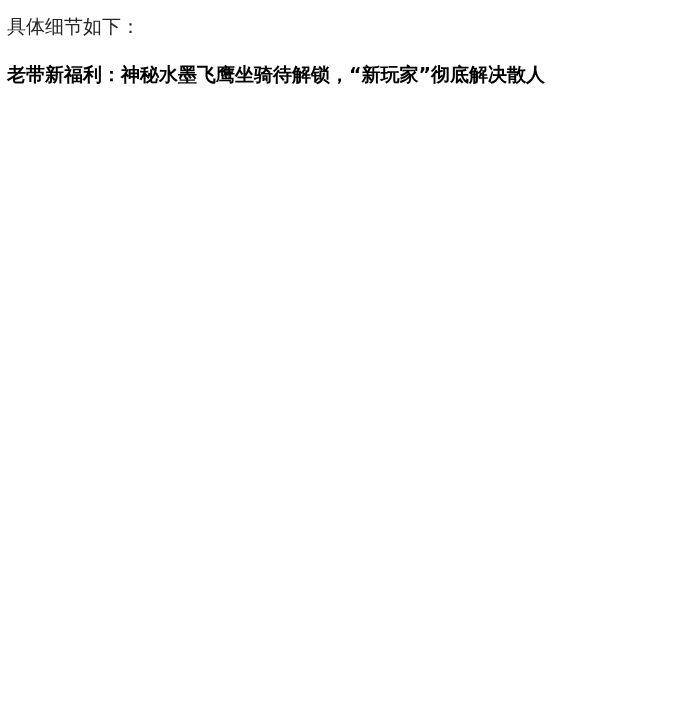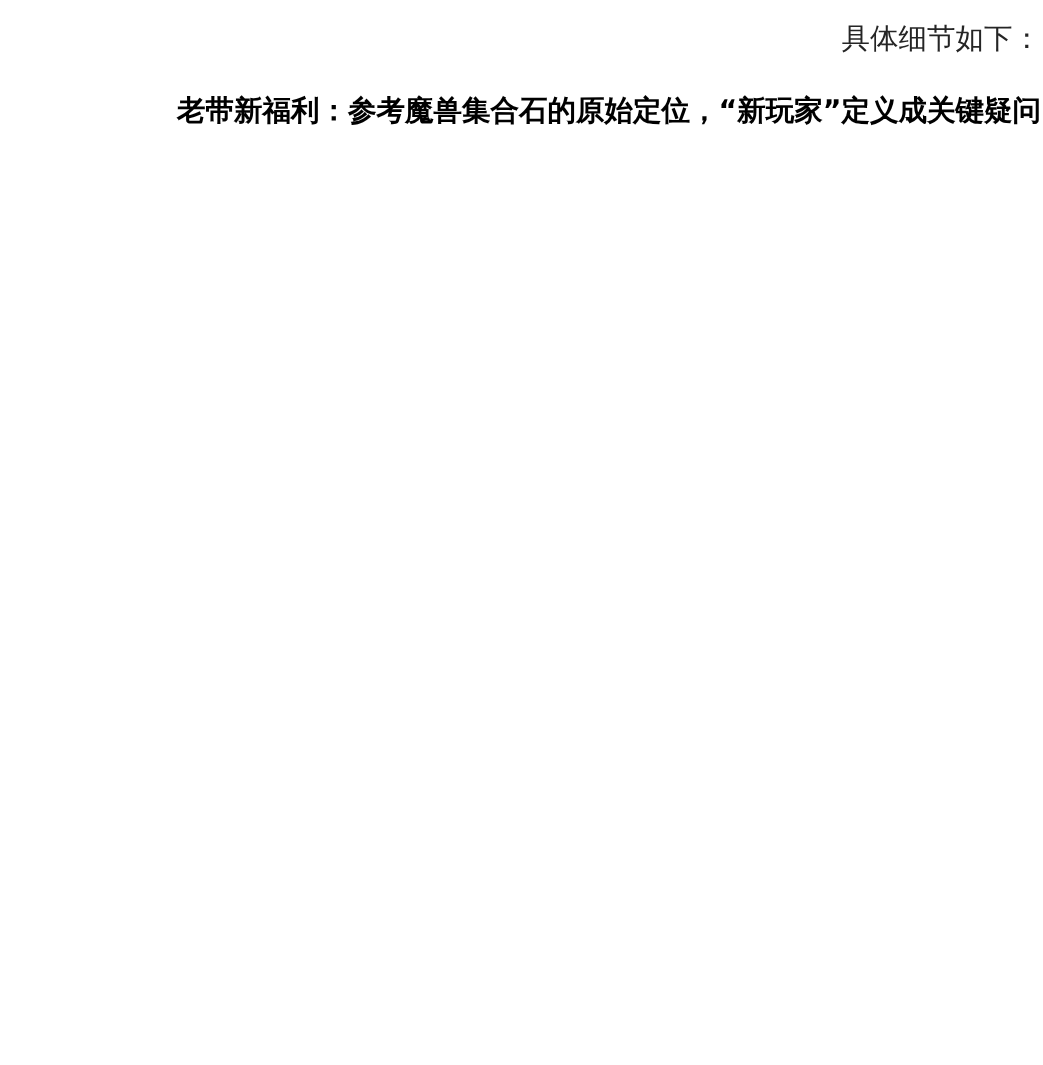--- a/index.html
+++ b/index.html
@@ -8,39 +8,39 @@
   }
   body {
     width: 695px;
     height: 710px;
     background: #ffffff;
     overflow: hidden;
   }
   .article {
     box-sizing: border-box;
     width: 695px;
-    padding: 12px 1px 0 7px;
+    padding: 12px 12px 0 7px;
     font-family: "DejaVu Sans", "Liberation Sans", sans-serif;
     font-size: 19px;
     line-height: 28px;
     color: #252525;
-    text-align: right;
+    text-align: left;
   }
   .article p {
     margin: 0 0 20px 0;
   }
   .article p.heading {
     font-weight: 700;
     color: #000000;
   }
 </style>
 </head>
 <body>
 
 <div class="article">
   <p>具体细节如下：</p>
 
 
 
 
 
-  <p class="heading">老带新福利：参考魔兽集合石的原始定位，“新玩家”定义成关键疑问</p>
+  <p class="heading">老带新福利：神秘水墨飞鹰坐骑待解锁，“新玩家”彻底解决散人</p>
 </div>
 
 </body></html>

